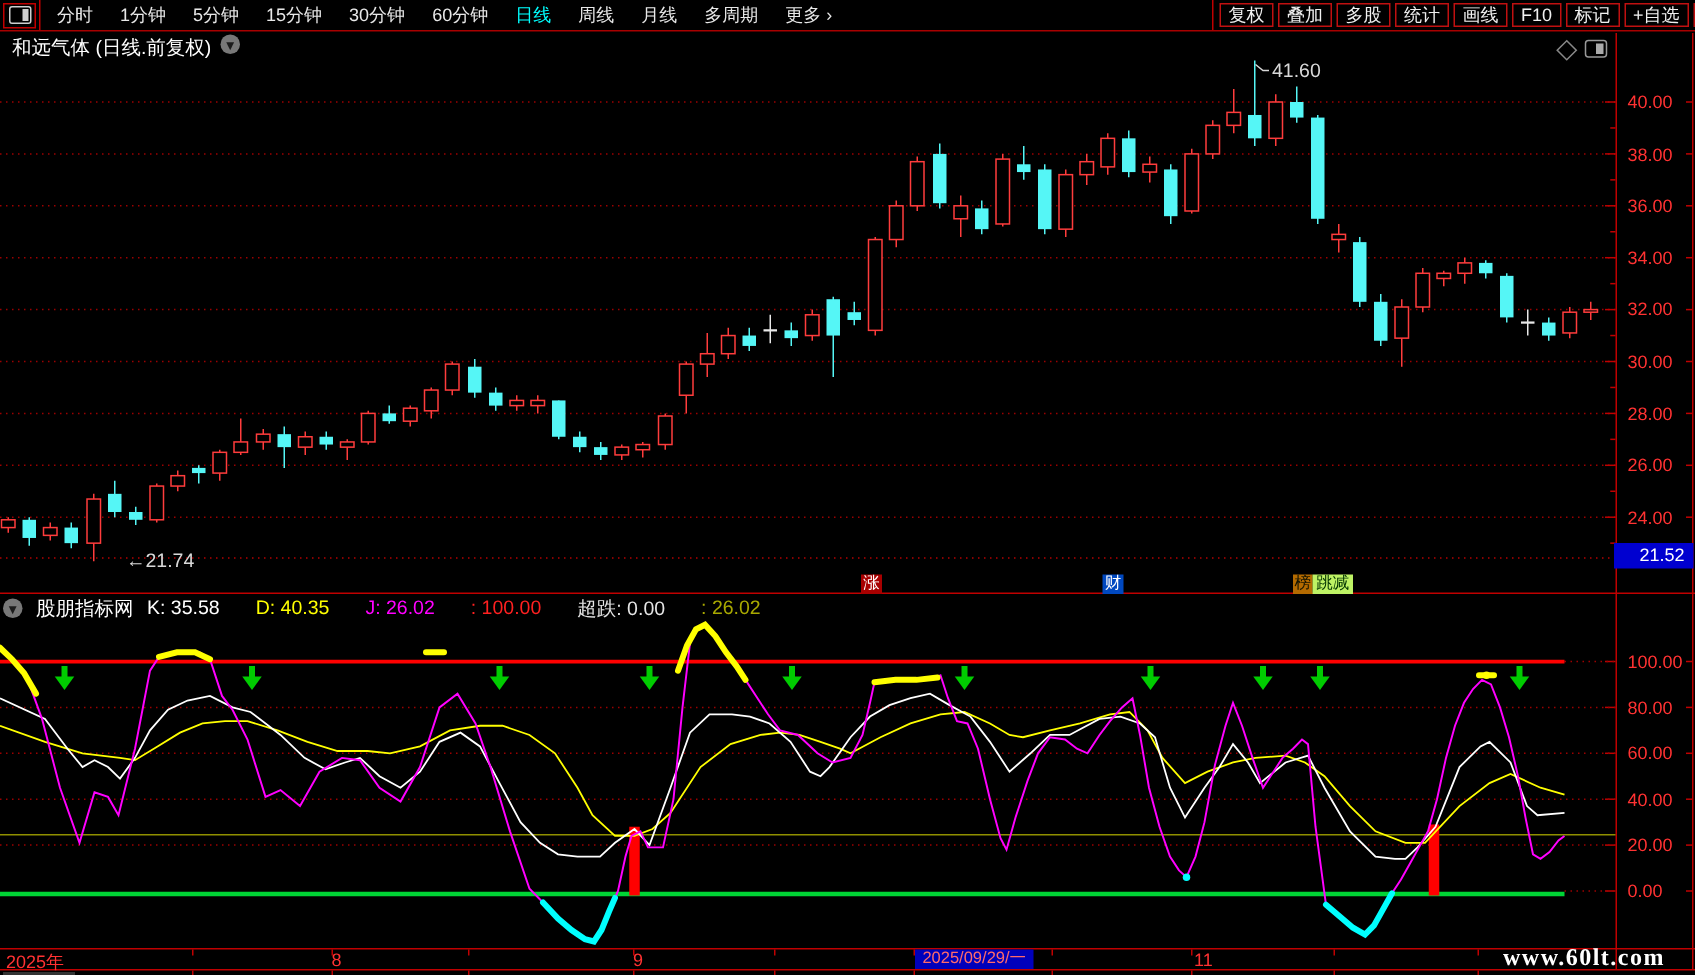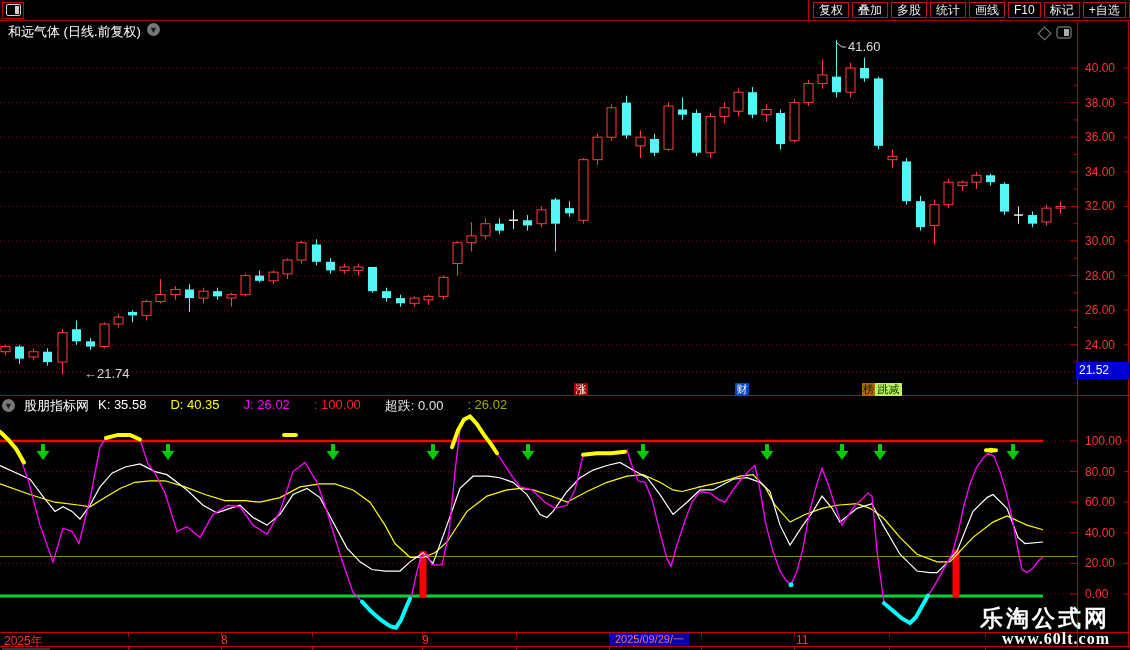--- a/index.html
+++ b/index.html
@@ -23,21 +23,21 @@
 
   
   .chart-title{position:absolute;left:8px;top:23px;color:#fff;font-size:13px;z-index:5;
                display:flex;align-items:flex-start;gap:6px;}
   .chev-circle{width:13px;height:13px;border-radius:50%;background:#787878;display:inline-flex;
                align-items:center;justify-content:center;color:#1c1c1c;font-size:9px;font-weight:bold;}
   #chart-svg{position:absolute;left:0;top:0;z-index:1;}
   .axis-label{position:absolute;color:#ff3232;font-size:12px;z-index:3;white-space:nowrap;}
   .xaxis-label{position:absolute;top:633px;color:#ff3232;font-size:12px;z-index:3;white-space:nowrap;}
   .price-box{position:absolute;left:1076px;top:362px;width:53px;height:17px;background:#0000d0;
-             color:#fff;font-size:12px;line-height:17px;padding-left:3px;z-index:6;box-sizing:border-box;}
+             color:#fff;font-size:12px;line-height:17px;padding-left:17px;z-index:6;box-sizing:border-box;}
   .date-box{position:absolute;top:633px;height:13px;background:#0000bb;color:#ff6a6a;font-size:11px;
             line-height:13px;text-align:center;z-index:6;}
   .event-label{position:absolute;top:383px;height:13px;font-size:11px;line-height:13px;
                text-align:center;z-index:5;white-space:nowrap;overflow:hidden;}
   .ind-header{position:absolute;left:2px;top:398px;height:15px;display:flex;align-items:center;
               gap:9px;z-index:5;font-size:13px;white-space:nowrap;}
   .ind-name{color:#fff;}
   .watermark{position:absolute;right:20px;bottom:3px;text-align:right;z-index:30;color:#fff;}
   .wm1{font-size:23px;font-weight:bold;letter-spacing:3px;line-height:24px;}
   .wm2{font-size:16px;font-weight:bold;font-family:"Liberation Serif",serif;line-height:17px;letter-spacing:1px;}
@@ -45,20 +45,33 @@
 </style>
 </head>
 <body>
 
 <div id="screen">
 
   <div class="toolbar">
     <div class="tb-iconbox">
       <span class="tb-icon"></span>
     </div>
+    <div class="tb-left" id="tb-left">
+        <span class="tb-item">分时</span>
+        <span class="tb-item">1分钟</span>
+        <span class="tb-item">5分钟</span>
+        <span class="tb-item">15分钟</span>
+        <span class="tb-item">30分钟</span>
+        <span class="tb-item">60分钟</span>
+        <span class="tb-item active">日线</span>
+        <span class="tb-item">周线</span>
+        <span class="tb-item">月线</span>
+        <span class="tb-item">多周期</span>
+        <span class="tb-item">更多 ›</span>
+      </div>
     <div class="tb-right" id="tb-right">
         <span class="tb-btn">复权</span>
         <span class="tb-btn">叠加</span>
         <span class="tb-btn">多股</span>
         <span class="tb-btn">统计</span>
         <span class="tb-btn">画线</span>
         <span class="tb-btn">F10</span>
         <span class="tb-btn">标记</span>
         <span class="tb-btn">+自选</span>
         <span class="tb-btn">返回</span>
@@ -414,21 +427,20 @@
         <span style="color: rgb(255, 255, 255);">K: 35.58</span>
         <span style="color: rgb(255, 255, 0);">D: 40.35</span>
         <span style="color: rgb(255, 0, 255);">J: 26.02</span>
         <span style="color: rgb(255, 32, 32);">: 100.00</span>
         <span style="color: #e5e5e5;">超跌: 0.00</span>
         <span style="color: rgb(168, 168, 0);">: 26.02</span>
       </span>
   </div>
 
   <div class="watermark">
-    <div class="wm1">乐淘公式网</div>
     <div class="wm2">www.60lt.com</div>
   </div>
 
   <div class="clipped-row"></div>
 <div class="event-label" style="left: 574px; width: 14px; background: rgb(168, 0, 0); color: rgb(255, 255, 255);">涨</div>
     <div class="event-label" style="left: 735px; width: 14px; background: rgb(0, 72, 192); color: rgb(255, 255, 255);">财</div>
     <div class="event-label" style="left: 862px; width: 13px; background: rgb(180, 106, 0); color: rgb(21, 21, 0);">榜</div>
     <div class="event-label" style="left: 875px; width: 27px; background: #bef264; color: rgb(0, 51, 0);">跳减</div>
   </div>
 

